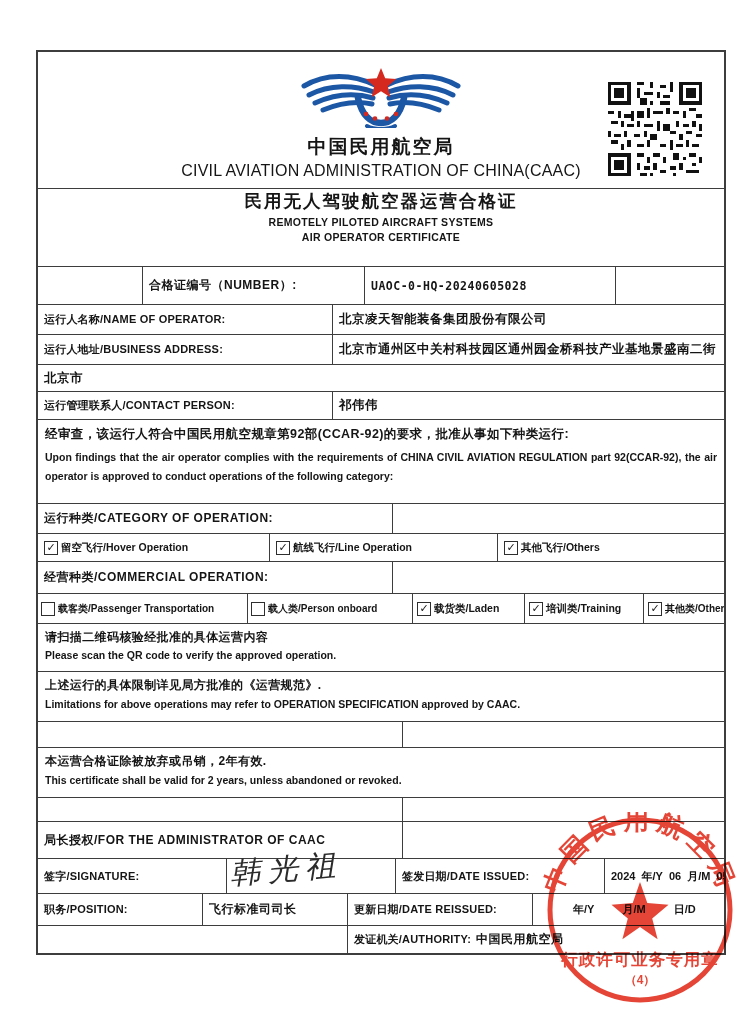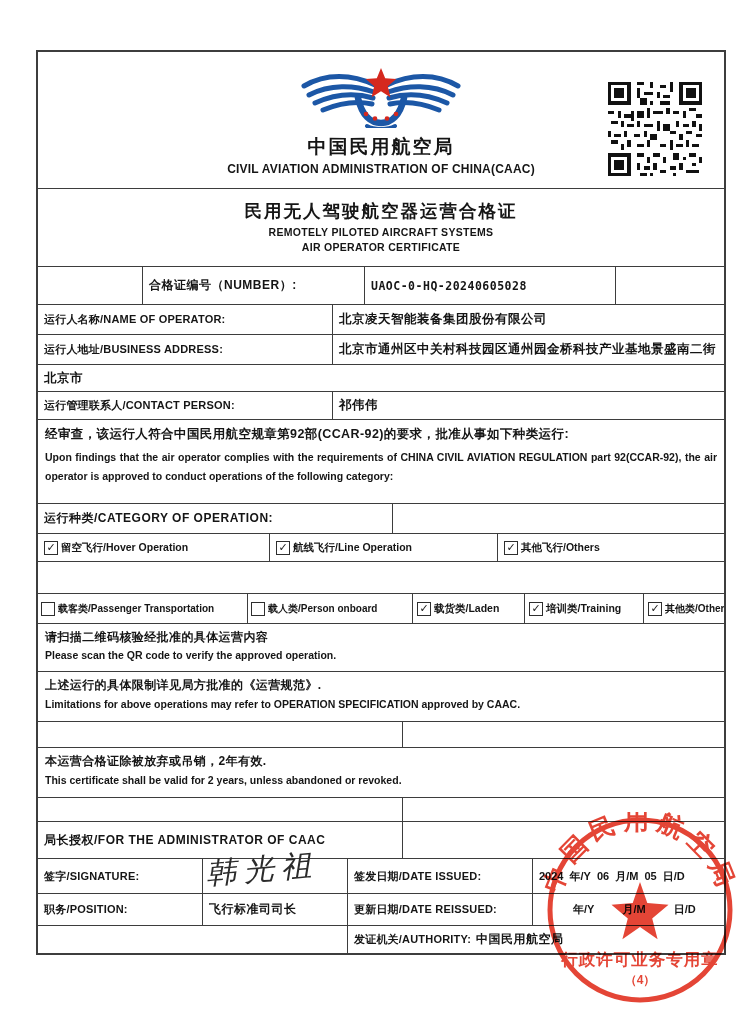--- a/index.html
+++ b/index.html
@@ -10,24 +10,24 @@
   .row.first{border-top:none;}
   .cell{box-sizing:border-box;display:flex;align-items:center;padding:2px 6px;overflow:hidden;}
   .cell + .cell{border-left:1.5px solid #3d3d3d;}
   .cn{font-size:12px;font-weight:bold;letter-spacing:.5px;}
   .lab{font-size:11px;font-weight:bold;letter-spacing:.2px;}
   .val{font-size:12.5px;font-weight:bold;letter-spacing:.5px;white-space:nowrap;}
   
   .hdr{position:relative;height:136px;border-top:none;display:block;}
   .hdr-center{position:absolute;left:0;top:14px;width:100%;text-align:center;}
   .agency-cn{font-size:19px;font-weight:bold;letter-spacing:2px;margin-top:2px;}
-  .agency-en{font-size:12px;font-weight:bold;letter-spacing:.2px;margin-top:2px;}
+  .agency-en{font-size:16px;font-weight:normal;letter-spacing:.2px;margin-top:2px;}
   .qr{position:absolute;right:22px;top:30px;width:94px;height:94px;}
   
-  .title{display:block;text-align:center;height:78px;padding-top:10px;box-sizing:border-box;}
+  .title{display:block;text-align:center;height:78px;box-sizing:border-box;}
   .title-cn{font-size:17.5px;font-weight:bold;letter-spacing:2px;}
   .title-en{font-size:10.5px;font-weight:bold;margin-top:3px;letter-spacing:.3px;}
   
   .para{display:block;padding:5px 7px;box-sizing:border-box;}
   .para .en{font-size:10.5px;font-weight:bold;margin-top:4px;text-align:justify;line-height:1.85;}
   .para .cnl{font-size:12.5px;font-weight:bold;letter-spacing:.4px;line-height:1.5;}
   
   .ck{display:inline-flex;width:12px;height:12px;border:1.5px solid #2e2e2e;margin-right:3px;
       align-items:center;justify-content:center;font-size:11px;font-weight:bold;flex:none;}
   .ck.on::after{content:"✓";margin-top:-1px;}
@@ -229,20 +229,23 @@
       <span class="ck on"></span>
       <span class="opt">航线飞行/Line Operation</span>
     </div>
     <div class="cell" style="flex:1;">
       <span class="ck on"></span>
       <span class="opt">其他飞行/Others</span>
     </div>
   </div>
 
   <div class="row" style="height:32px;">
+    <div class="cell" style="width:354px;">
+        <span class="cn">经营种类/COMMERCIAL OPERATION:</span>
+      </div>
     <div class="cell" style="flex:1;"></div>
   </div>
   <div class="row" style="height:30px;">
     <div class="cell" style="width:209px;padding:2px 3px;">
       <span class="ck"></span>
       <span class="opt" style="font-size:10px;">载客类/Passenger Transportation</span>
     </div>
     <div class="cell" style="width:165px;padding:2px 3px;">
       <span class="ck"></span>
       <span class="opt" style="font-size:10px;">载人类/Person onboard</span>
@@ -286,21 +289,21 @@
       <div class="cell" style="flex:1;"></div>
   </div>
 
   <div class="row" style="height:37px;">
     <div class="cell" style="width:364px;">
         <span class="cn">局长授权/FOR THE ADMINISTRATOR OF CAAC</span>
       </div>
     <div class="cell" style="flex:1;"></div>
   </div>
 
-  <div class="row" style="height:35px;">
+  <div class="row" style="height:35px;gap:24px;">
     <div class="cell" style="width:164px;">
         <span class="lab">签字/SIGNATURE:</span>
       </div>
     <div class="cell sigcell" style="width:145px;">
         <span class="sig">韩光祖</span>
       </div>
     <div class="cell" style="width:185px;">
         <span class="lab">签发日期/DATE ISSUED:</span>
       </div>
     <div class="cell datecell" style="flex:1;">

